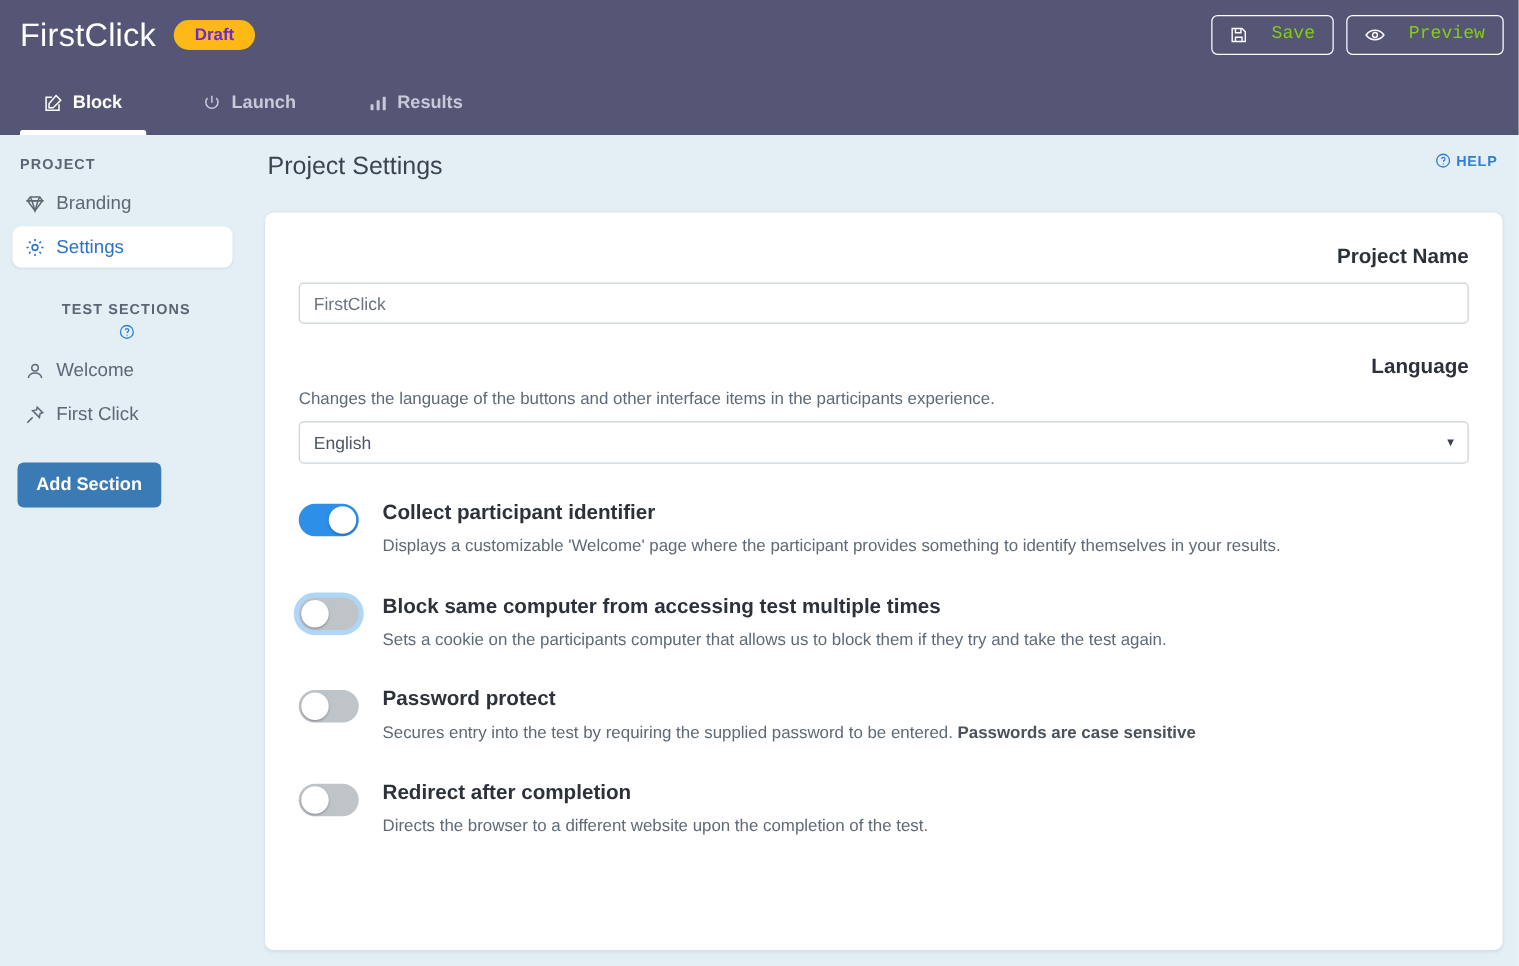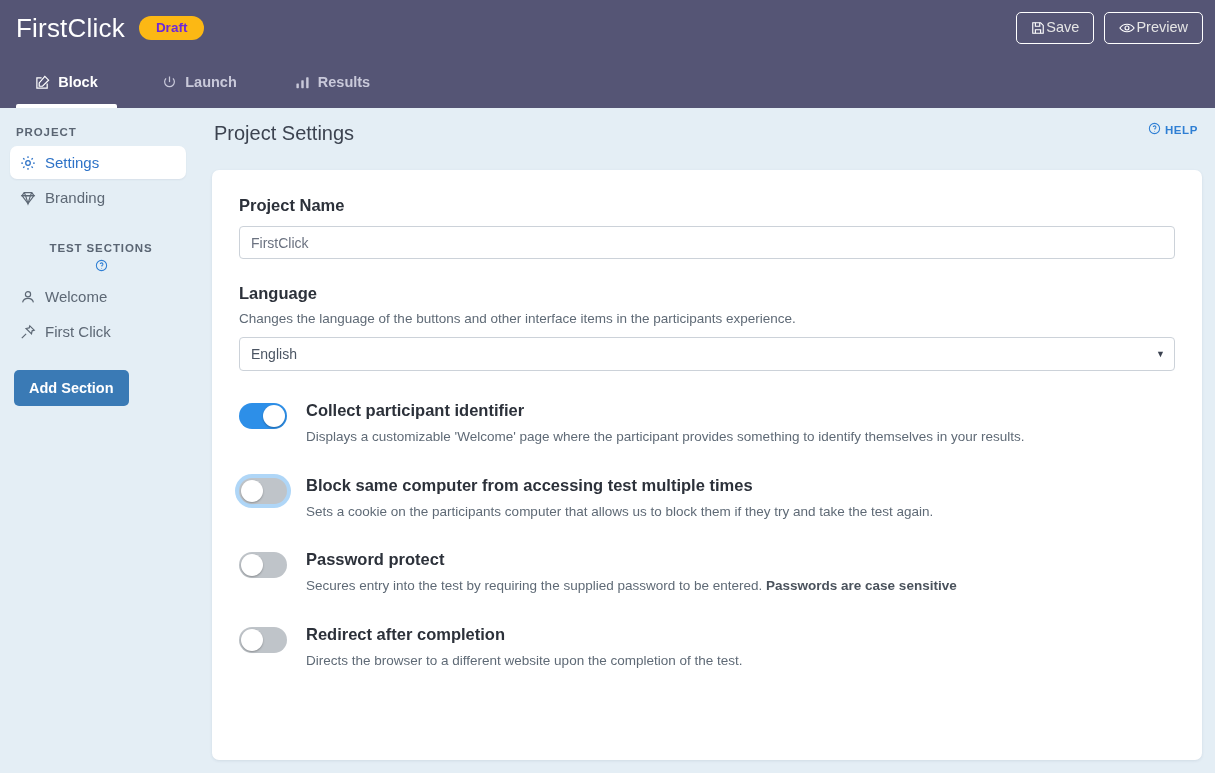--- a/index.html
+++ b/index.html
@@ -52,27 +52,27 @@
 
   .header-actions {
     margin-left: auto;
     display: flex;
     gap: 10px;
   }
 
   .hdr-btn {
     display: flex;
     align-items: center;
-    gap: 1px;
+    gap: 19px;
     border: 1px solid #ffffff;
     border-radius: 5px;
     background: transparent;
-    color: #e5e5e5;
+    color: #84cc16;
     font-size: 14.5px;
-    font-family: Liberation Sans, sans-serif;
+    font-family: Liberation Mono, monospace;
     padding: 7px 14px 8px;
     cursor: pointer;
     line-height: 1;
   }
   .hdr-btn svg { display: block; }
 
   
   .nav-tabs {
     display: flex;
     height: 52px;
@@ -209,20 +209,21 @@
     box-shadow: 0 1px 3px rgba(40,60,90,0.10);
     padding: 26px 27px 34px;
     height: 590px;
   }
 
   .field-label {
     font-size: 16.5px;
     font-weight: 700;
     color: #2c313a;
     margin-bottom: 11px;
+    text-align: right;
   }
 
   .text-input {
     width: 100%;
     height: 33px;
     border: 1px solid #ccd2d9;
     border-radius: 4px;
     padding: 0 11px;
     font-size: 14px;
     color: #6b7280;
@@ -381,40 +382,40 @@
 </div>
 
 <div class="page">
 
   <div class="sidebar">
 
     <div class="side-heading">
       <span>PROJECT</span>
     </div>
 
-    <div class="side-item active">
-      <span>
-        <svg width="16" height="16" viewBox="0 0 16 16" fill="none" stroke="currentColor" stroke-width="1.25">
-          <circle cx="8" cy="8" r="2.3"></circle>
-          <path d="M8 1.2v1.8M8 13v1.8M1.2 8h1.8M13 8h1.8M3.2 3.2l1.3 1.3M11.5 11.5l1.3 1.3M12.8 3.2l-1.3 1.3M4.5 11.5l-1.3 1.3"></path>
-        </svg>
-      </span>
-      <span>Settings</span>
-    </div>
-
     <div class="side-item">
       <span>
         <svg width="16" height="16" viewBox="0 0 16 16" fill="none" stroke="currentColor" stroke-width="1.2">
           <path d="M2 5.6h12L8 13.6z"></path>
             <path d="M4.2 2.6h7.6L14 5.6H2z"></path>
           <path d="M4.2 2.6L5.6 5.6 8 13.6 10.4 5.6 11.8 2.6"></path>
             <path d="M5.6 5.6h4.8"></path>
         </svg>
       </span>
       <span>Branding</span>
+    </div>
+
+    <div class="side-item active">
+      <span>
+        <svg width="16" height="16" viewBox="0 0 16 16" fill="none" stroke="currentColor" stroke-width="1.25">
+          <circle cx="8" cy="8" r="2.3"></circle>
+          <path d="M8 1.2v1.8M8 13v1.8M1.2 8h1.8M13 8h1.8M3.2 3.2l1.3 1.3M11.5 11.5l1.3 1.3M12.8 3.2l-1.3 1.3M4.5 11.5l-1.3 1.3"></path>
+        </svg>
+      </span>
+      <span>Settings</span>
     </div>
 
     <div class="side-heading second">
       <span>TEST SECTIONS</span>
       <span class="help-dot">
         <svg width="13" height="13" viewBox="0 0 16 16" fill="none" stroke="currentColor" stroke-width="1.3">
           <circle cx="8" cy="8" r="6.3"></circle>
             <path d="M6.4 6.2a1.7 1.7 0 1 1 2.1 1.9v1.1"></path>
             <circle cx="8.2" cy="11.3" r="0.6" fill="currentColor" stroke="none"></circle>
         </svg>

